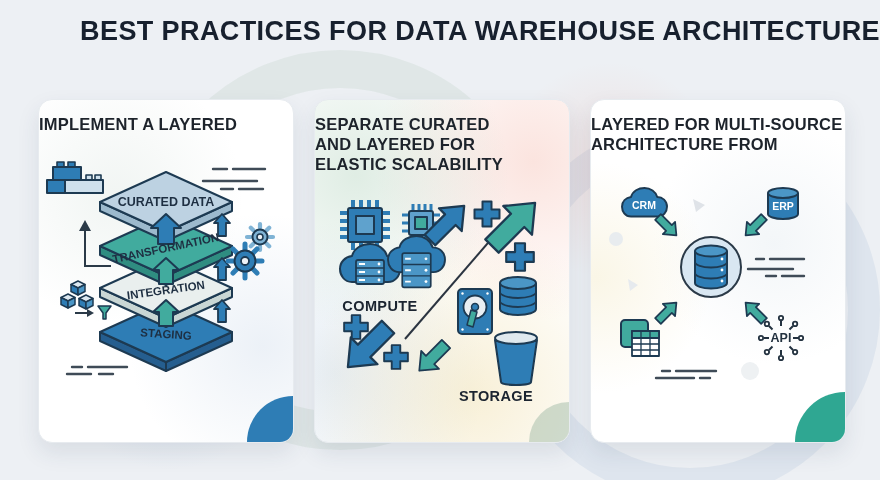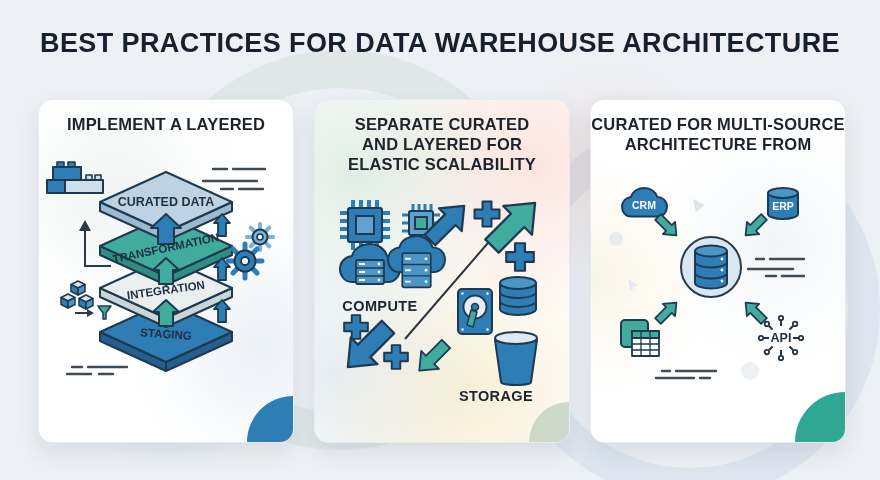--- a/index.html
+++ b/index.html
@@ -13,26 +13,26 @@
   body{background:var(--bg);font-family:"Liberation Sans",sans-serif;position:relative;}
   .stage{position:absolute;inset:0;}
   
   .wm{position:absolute;border-radius:50%;pointer-events:none;}
   .wm-ring-green{left:140px;top:50px;width:400px;height:400px;border:38px solid rgba(130,175,140,0.12);}
   .wm-ring-blue{left:500px;top:120px;width:380px;height:380px;border:32px solid rgba(95,135,190,0.10);}
   .wm-pink{left:460px;top:20px;width:300px;height:300px;background:radial-gradient(closest-side,rgba(235,135,115,0.16),rgba(235,135,115,0) 72%);}
   .wm-yellow{left:280px;top:250px;width:320px;height:230px;background:radial-gradient(closest-side,rgba(235,205,120,0.16),rgba(235,205,120,0) 72%);}
   .wm-blue2{left:40px;top:300px;width:260px;height:200px;background:radial-gradient(closest-side,rgba(120,160,200,0.12),rgba(120,160,200,0) 70%);}
 
-  .page-title{position:absolute;top:28px;left:0;width:100%;text-align:center;
+  .page-title{position:absolute;top:16px;left:0;width:100%;text-align:right;
     font-size:27px;font-weight:800;letter-spacing:.4px;color:var(--navy);}
 
   .card{position:absolute;top:99px;width:256px;height:344px;background:var(--card);
     border-radius:14px;border:1px solid #e7ebef;box-shadow:0 10px 22px rgba(35,55,85,.10);
-    overflow:hidden;text-align:center;padding-top:14px;}
+    overflow:hidden;text-align:left;padding-top:14px;}
   .card-1{left:38px;} .card-2{left:314px;} .card-3{left:590px;}
   .tint{position:absolute;inset:0;pointer-events:none;}
   .tint-1{background:
     radial-gradient(circle at 30% 28%,rgba(185,205,195,.20),transparent 42%),
     radial-gradient(circle at 88% 72%,rgba(160,185,215,.20),transparent 40%);}
   .tint-2{background:
     radial-gradient(circle at 16% 22%,rgba(150,195,165,.30),transparent 45%),
     radial-gradient(circle at 86% 18%,rgba(240,150,130,.26),transparent 45%),
     radial-gradient(circle at 62% 86%,rgba(236,215,150,.38),transparent 50%),
     radial-gradient(circle at 8% 80%,rgba(150,180,210,.24),transparent 42%);}
@@ -267,21 +267,21 @@
         <ellipse cx="196" cy="144" rx="21" ry="6" fill="#dfe9ee" class="ol" stroke-width="2"></ellipse>
       </g>
       <text class="big-lbl" x="176" y="207" font-size="14.5" text-anchor="middle">STORAGE</text>
     </svg>
     <div class="corner corner-sage"></div>
   </section>
 
   <section class="card card-3">
     <div class="tint tint-3"></div>
     <h2 class="card-heading">
-      <span>CURATED FOR MULTI-SOURCE</span>
+      <span>LAYERED FOR MULTI-SOURCE</span>
       <span>ARCHITECTURE FROM</span>
     </h2>
     <svg class="illus" width="240" height="235" viewBox="0 0 240 235">
 
       <g>
         <polygon points="95,20 107,26 98,33" fill="#dfe3e8"></polygon>
         <circle cx="18" cy="60" r="7" fill="#e8ecef"></circle>
         <circle cx="152" cy="192" r="9" fill="#eef1f3"></circle>
         <polygon points="30,100 40,106 32,112" fill="#e6eaee"></polygon>
       </g>

